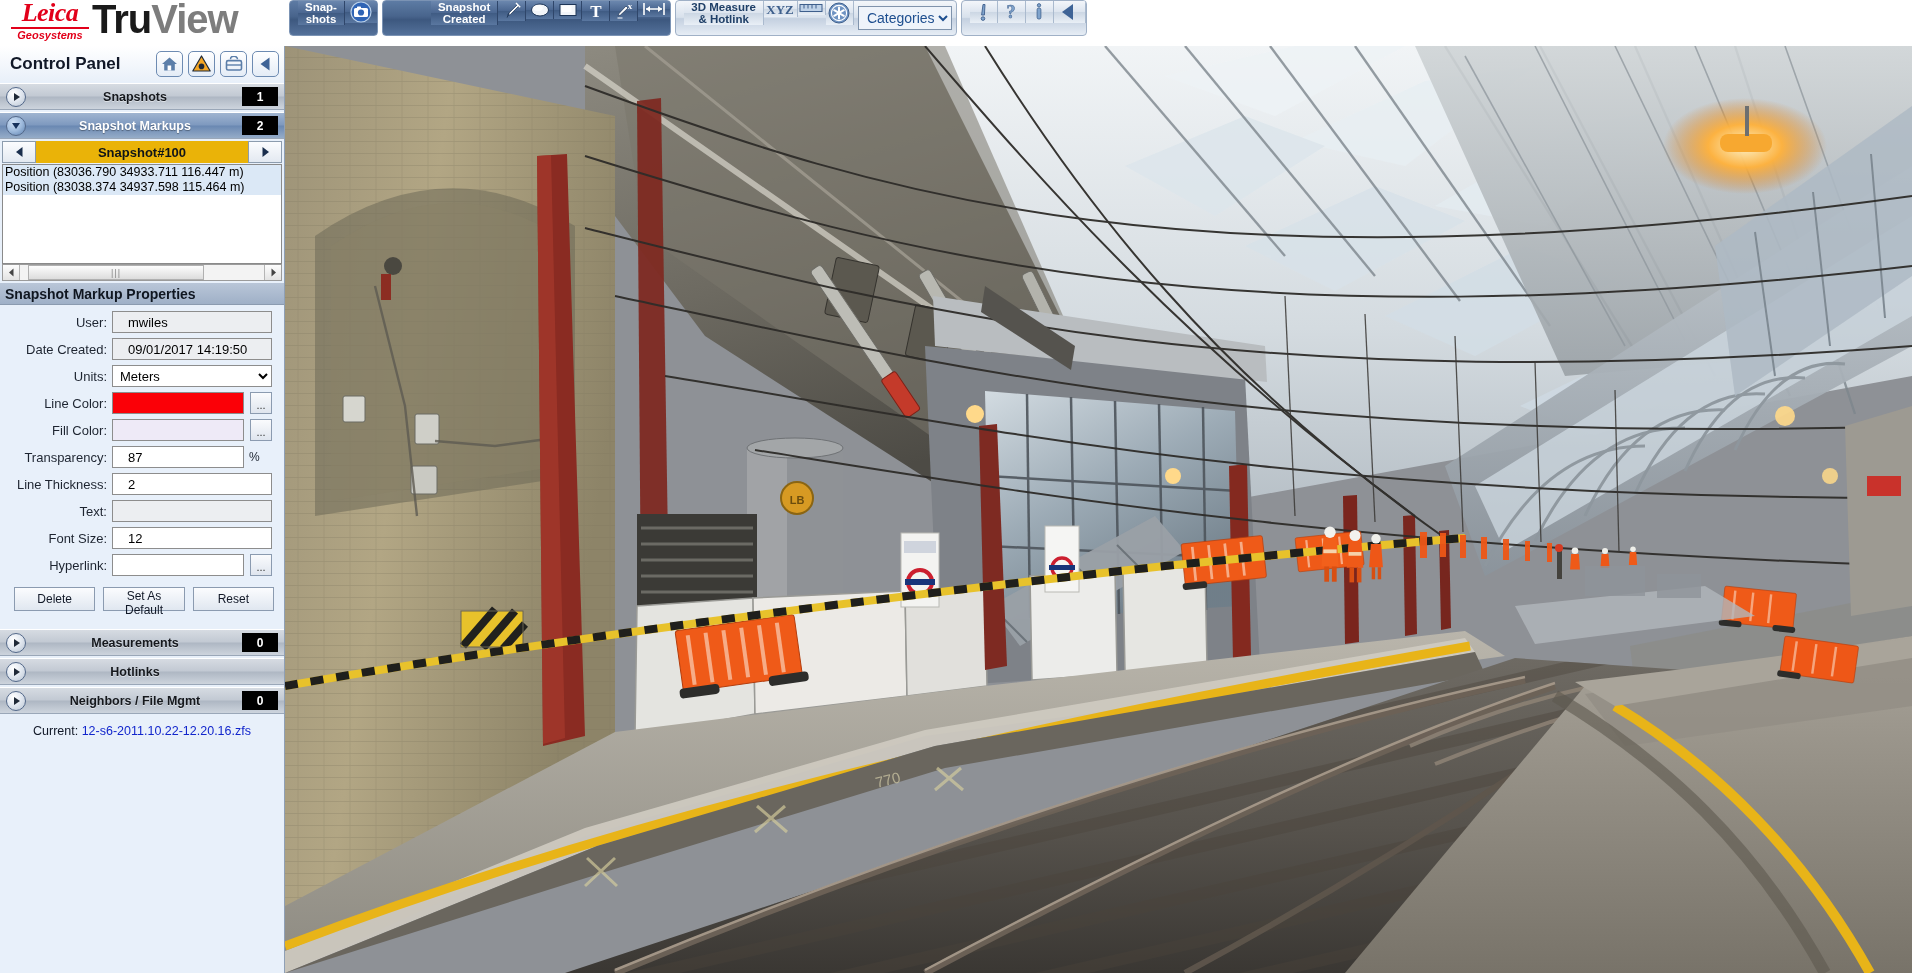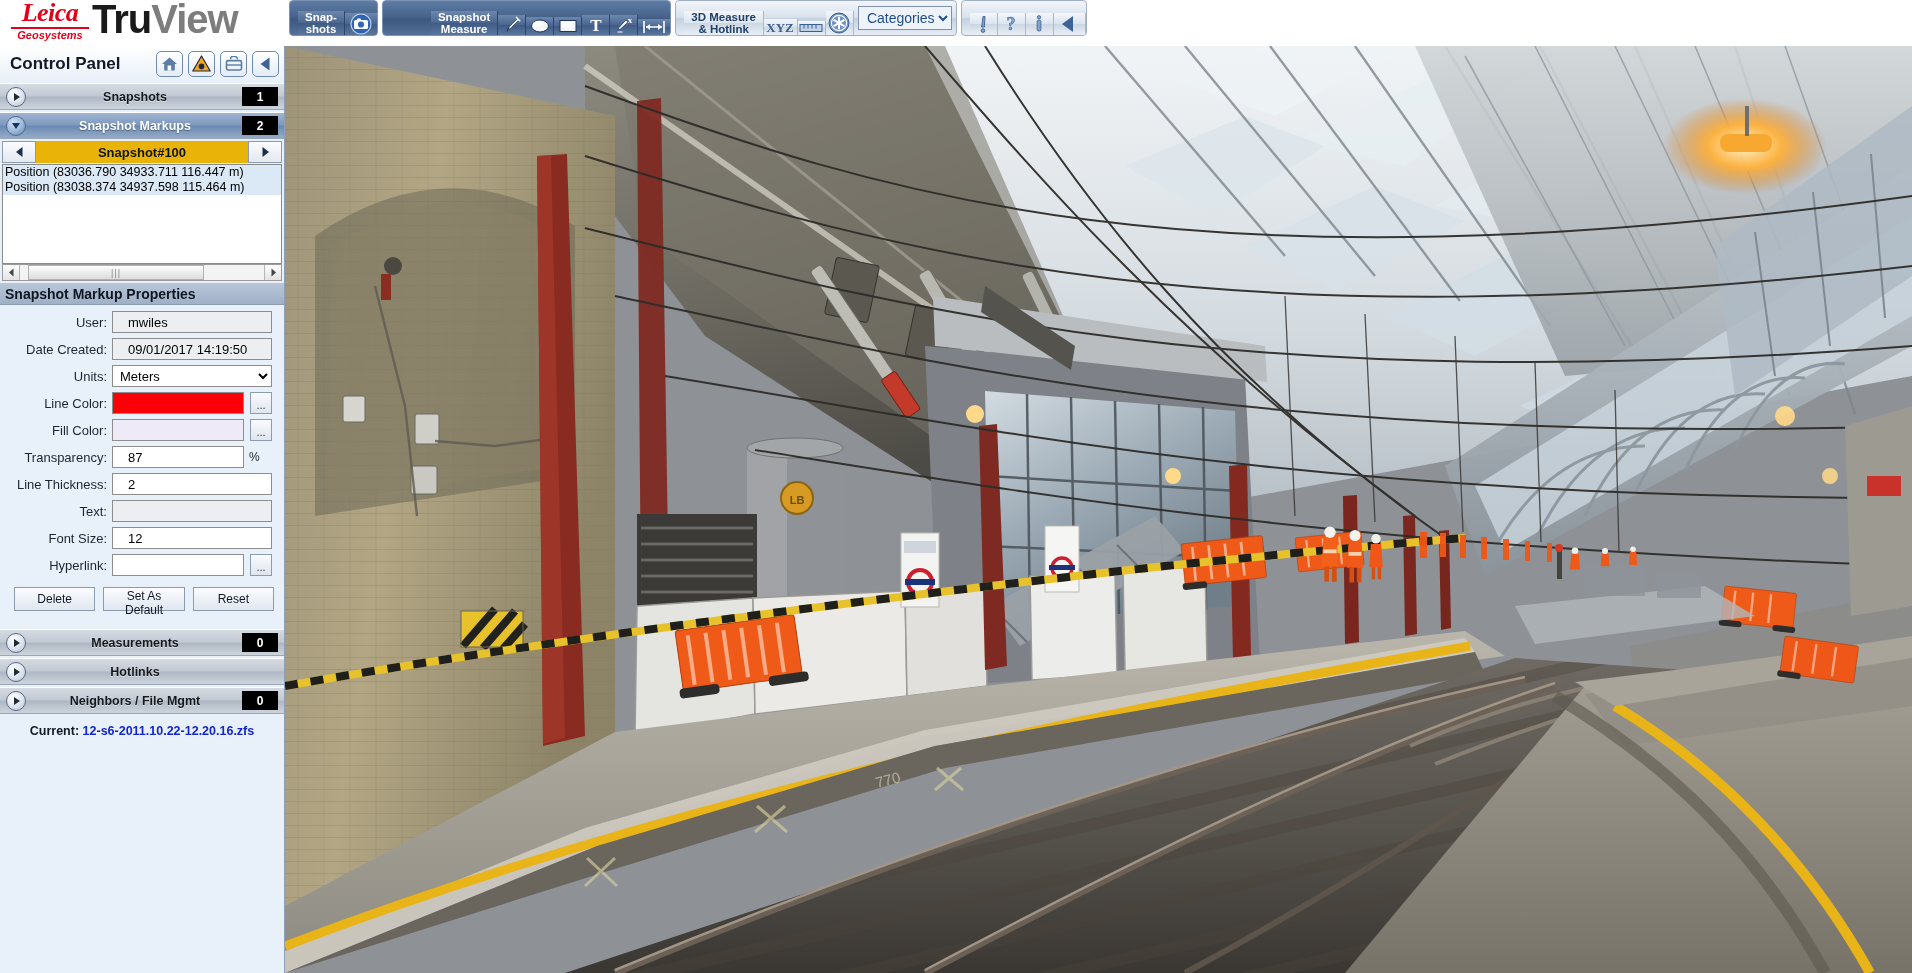--- a/index.html
+++ b/index.html
@@ -56,21 +56,21 @@
     font-family: "Liberation Sans", sans-serif;
     font-weight: bold; font-size: 40px;
     line-height: 44px;
     letter-spacing: -1px;
   }
   #truview-word .tru { color: #1a1a1a; }
   #truview-word .view { color: #7d7d7d; }
 
   
   .tb-group {
-    display: flex; align-items: flex-end;
+    display: flex; align-items: flex-start;
     height: 36px;
     margin-top: 0px;
     border: 1px solid #7b93b4;
     border-radius: 4px;
     background: linear-gradient(to bottom, #5d7ba4 0%, #48648c 45%, #3d587f 55%, #54719a 100%);
     overflow: hidden;
   }
   .gripper {
     width: 8px;
     background:
@@ -338,21 +338,21 @@
     background: linear-gradient(to bottom, #fbfcfe 0%, #e0e7f0 100%);
     font-size: 12px;
     font-family: "Liberation Sans", sans-serif;
     color: #111827;
     cursor: pointer;
   }
 
   #current-line {
     text-align: center;
     margin-top: 10px;
-    font-size: 12.5px; font-weight: bold;
+    font-size: 12.5px; font-weight: normal;
     color: #111827;
   }
   #current-line .fname { color: #1226cc; }
 
   
   #viewer {
     position: absolute; left: 285px; top: 46px;
     width: 1627px; height: 927px;
     overflow: hidden;
     background: #2a2a28;
@@ -388,21 +388,21 @@
           <circle cx="12" cy="11.5" r="3.1" fill="#2f64b5"></circle>
           <rect x="8" y="5.4" width="4" height="2" rx="0.7" fill="#ffffff"></rect>
         </svg>
       </div>
     </div>
 
     <div class="tb-group" style="margin-left:4px;padding-left:40px;">
       <div class="gripper"></div>
       <div class="tb-label">
         <span>Snapshot</span>
-        <span>Measure</span>
+        <span>Created</span>
       </div>
       <div class="tb-btn" title="Freehand">
         <svg class="ic" width="20" height="20" viewBox="0 0 20 20">
           <path d="M15.5 3.4 L17 4.9 L8.4 13.5 L5.8 14.6 L6.9 12z" fill="#ffffff" stroke="#1d3557" stroke-width="0.8"></path>
           <path d="M5.8 14.6 L6.9 12 L5.2 16.4z" fill="#ffffff" stroke="#1d3557" stroke-width="0.7"></path>
           <path d="M14 2 L18.2 6.2" stroke="#ffffff" stroke-width="1.4"></path>
         </svg>
       </div>
       <div class="tb-btn" title="Ellipse">
         <svg class="ic" width="22" height="18" viewBox="0 0 22 18">

